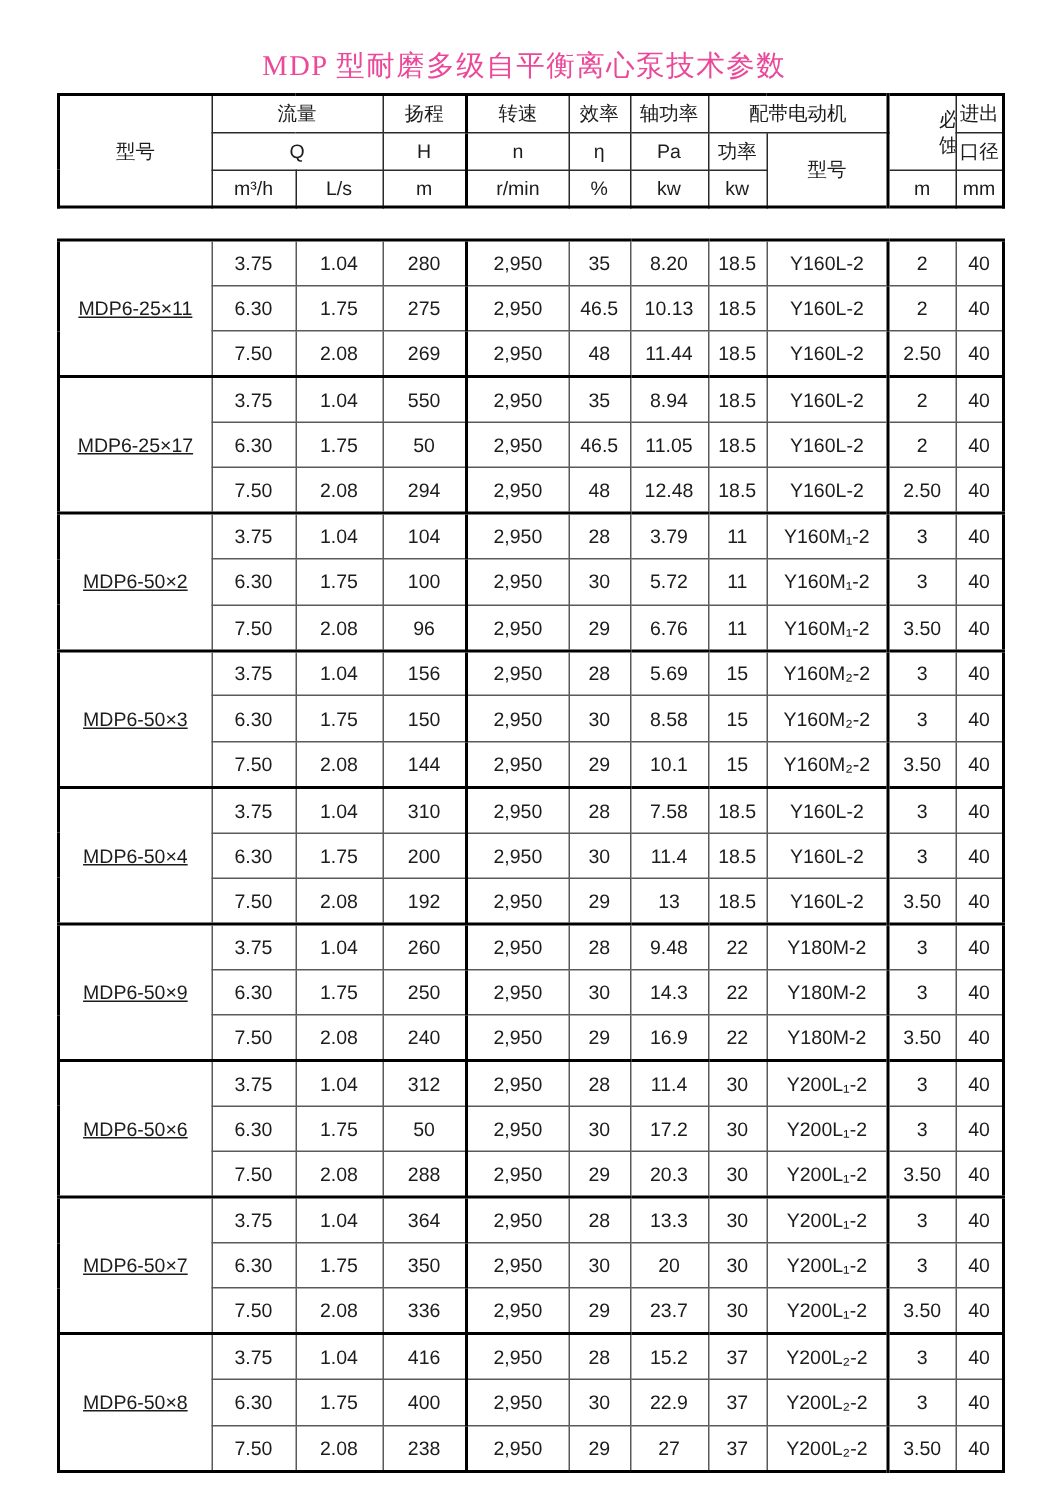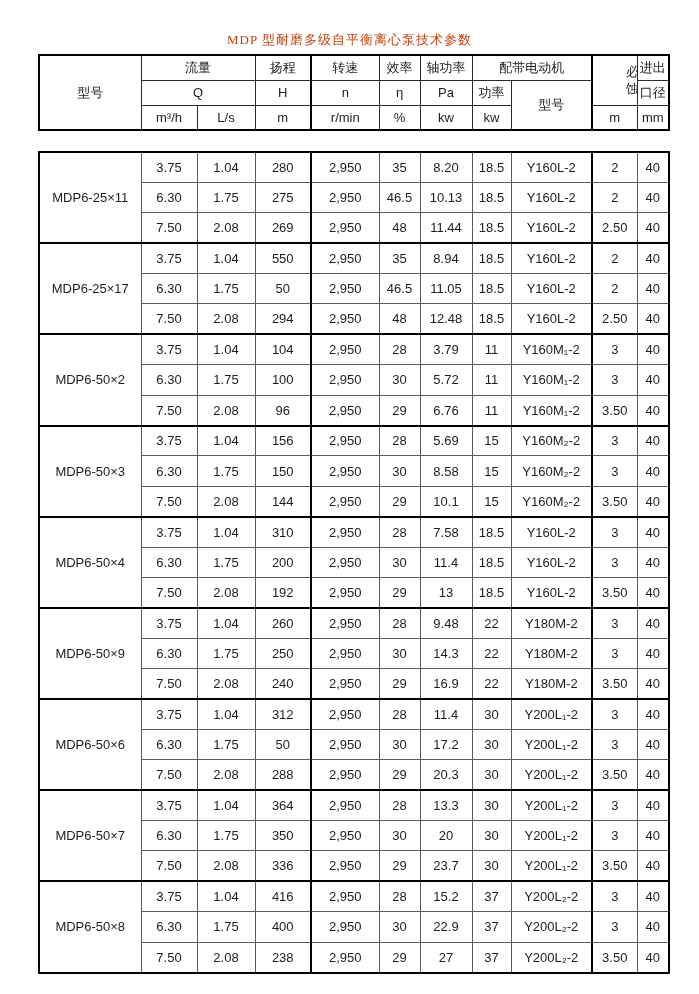--- a/index.html
+++ b/index.html
@@ -11,23 +11,23 @@
     background: #ffffff;
     position: relative;
     font-family: "Liberation Sans", "DejaVu Sans", sans-serif;
     color: #1c1c1c;
     overflow: hidden;
   }
   .doc-title {
     padding-top: 31px;
     text-align: center;
     font-family: "Liberation Serif", "DejaVu Serif", serif;
-    font-size: 13px;
+    font-size: 19px;
     letter-spacing: 1px;
-    color: #c2410c;
+    color: #ec4899;
     white-space: nowrap;
   }
   table {
     border-collapse: collapse;
     table-layout: fixed;
     margin-left: 38px;
     width: 630px;
   }
   td {
     border: 1px solid #4a4a4a;
@@ -39,21 +39,21 @@
     white-space: nowrap;
   }
   .header-table { margin-top: 5px; border: 2px solid #000; }
   .header-table td { font-weight: normal; height: 25px; border-color: #2a2a2a; }
   .header-table { border-bottom-width: 2px; }
   .npsh-head span { display: block; line-height: 1.35; margin-left: 33px; }
   .body-table { margin-top: 20px; border: 2px solid #000; }
   .body-table td { height: 30.4px; border-color: #5a5a5a; }
   .body-table .group-start td { border-top: 2px solid #000; }
   .thick-left { border-left: 2px solid #000 !important; }
-  .model-cell { font-size: 13px; }
+  .model-cell { font-size: 13px; text-decoration: underline; }
 </style>
 </head>
 <body>
 
 <div class="page">
 
   <div class="doc-title">MDP 型耐磨多级自平衡离心泵技术参数</div>
 
   <table class="header-table">
     <colgroup>

